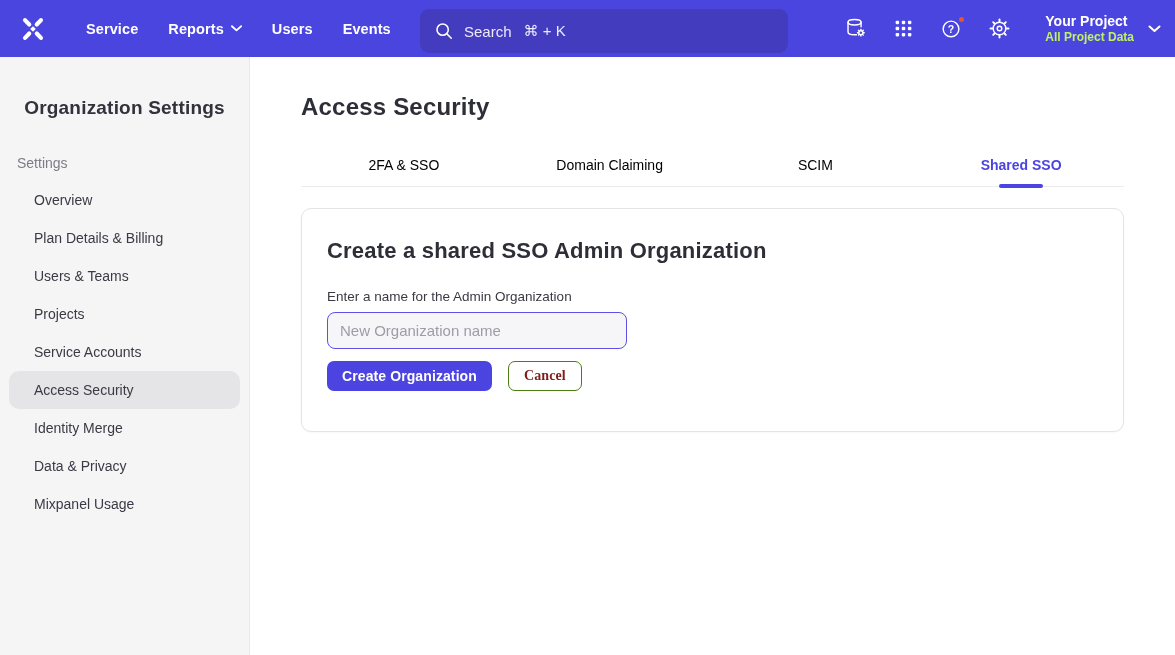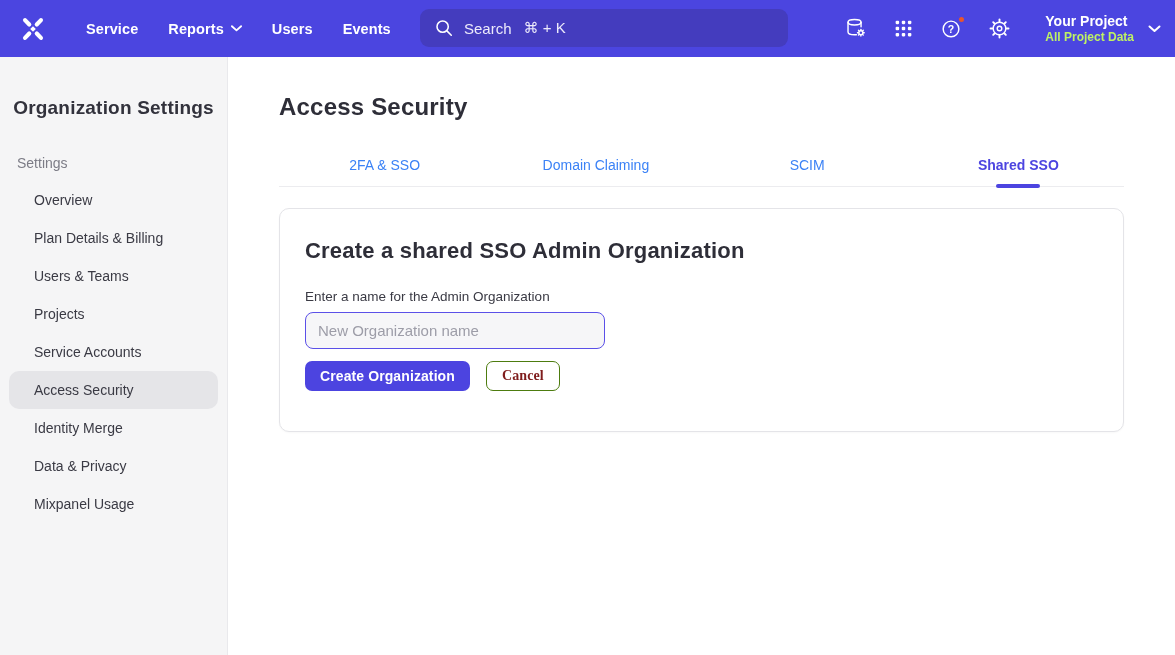--- a/index.html
+++ b/index.html
@@ -31,21 +31,21 @@
     font-size: 14.5px;
     font-weight: 600;
     letter-spacing: .1px;
     cursor: pointer;
     display: flex; align-items: center; gap: 7px;
     white-space: nowrap;
   }
   .search-box {
     position: absolute;
     left: 420px; top: 9px;
-    width: 368px; height: 38px;
+    width: 368px; height: 44px;
     background: #443cbe;
     border-radius: 9px;
     display: flex; align-items: center;
     padding: 0 14px;
     gap: 10px;
     cursor: text;
   }
   .search-text { color: #eceafb; font-size: 15px; }
   .search-shortcut { color: #eceafb; font-size: 15px; margin-left: 2px; }
   .header-right {
@@ -76,21 +76,21 @@
   }
   .project-meta { text-align: left; }
   .project-name { color: #ffffff; font-size: 14px; font-weight: 700; line-height: 18px; }
   .project-sub  { color: #bef264; font-size: 12px; font-weight: 700; line-height: 15px; }
 
   
   .layout { display: flex; height: 598px; }
 
   
   .sidebar {
-    width: 228px;
+    width: 250px;
     background: #f5f5f6;
     border-right: 1px solid #e9e9ec;
     flex-shrink: 0;
   }
   .sidebar-title {
     margin-top: 40px;
     text-align: center;
     font-size: 19px;
     font-weight: 700;
     color: #32323c;
@@ -127,21 +127,21 @@
     margin-top: 28px;
     display: flex;
     border-bottom: 1px solid #ececef;
   }
   .tab {
     flex: 1;
     text-align: center;
     padding: 8px 0 13px;
     font-size: 14px;
     font-weight: 500;
-    color: #3b82f6;
+    color: #000000;
     cursor: pointer;
     position: relative;
   }
   .tab.active { color: #4c44e0; font-weight: 700; }
   .tab.active::after {
     content: "";
     position: absolute;
     left: 50%; bottom: -2px;
     transform: translateX(-50%);
     width: 44px; height: 4px;

